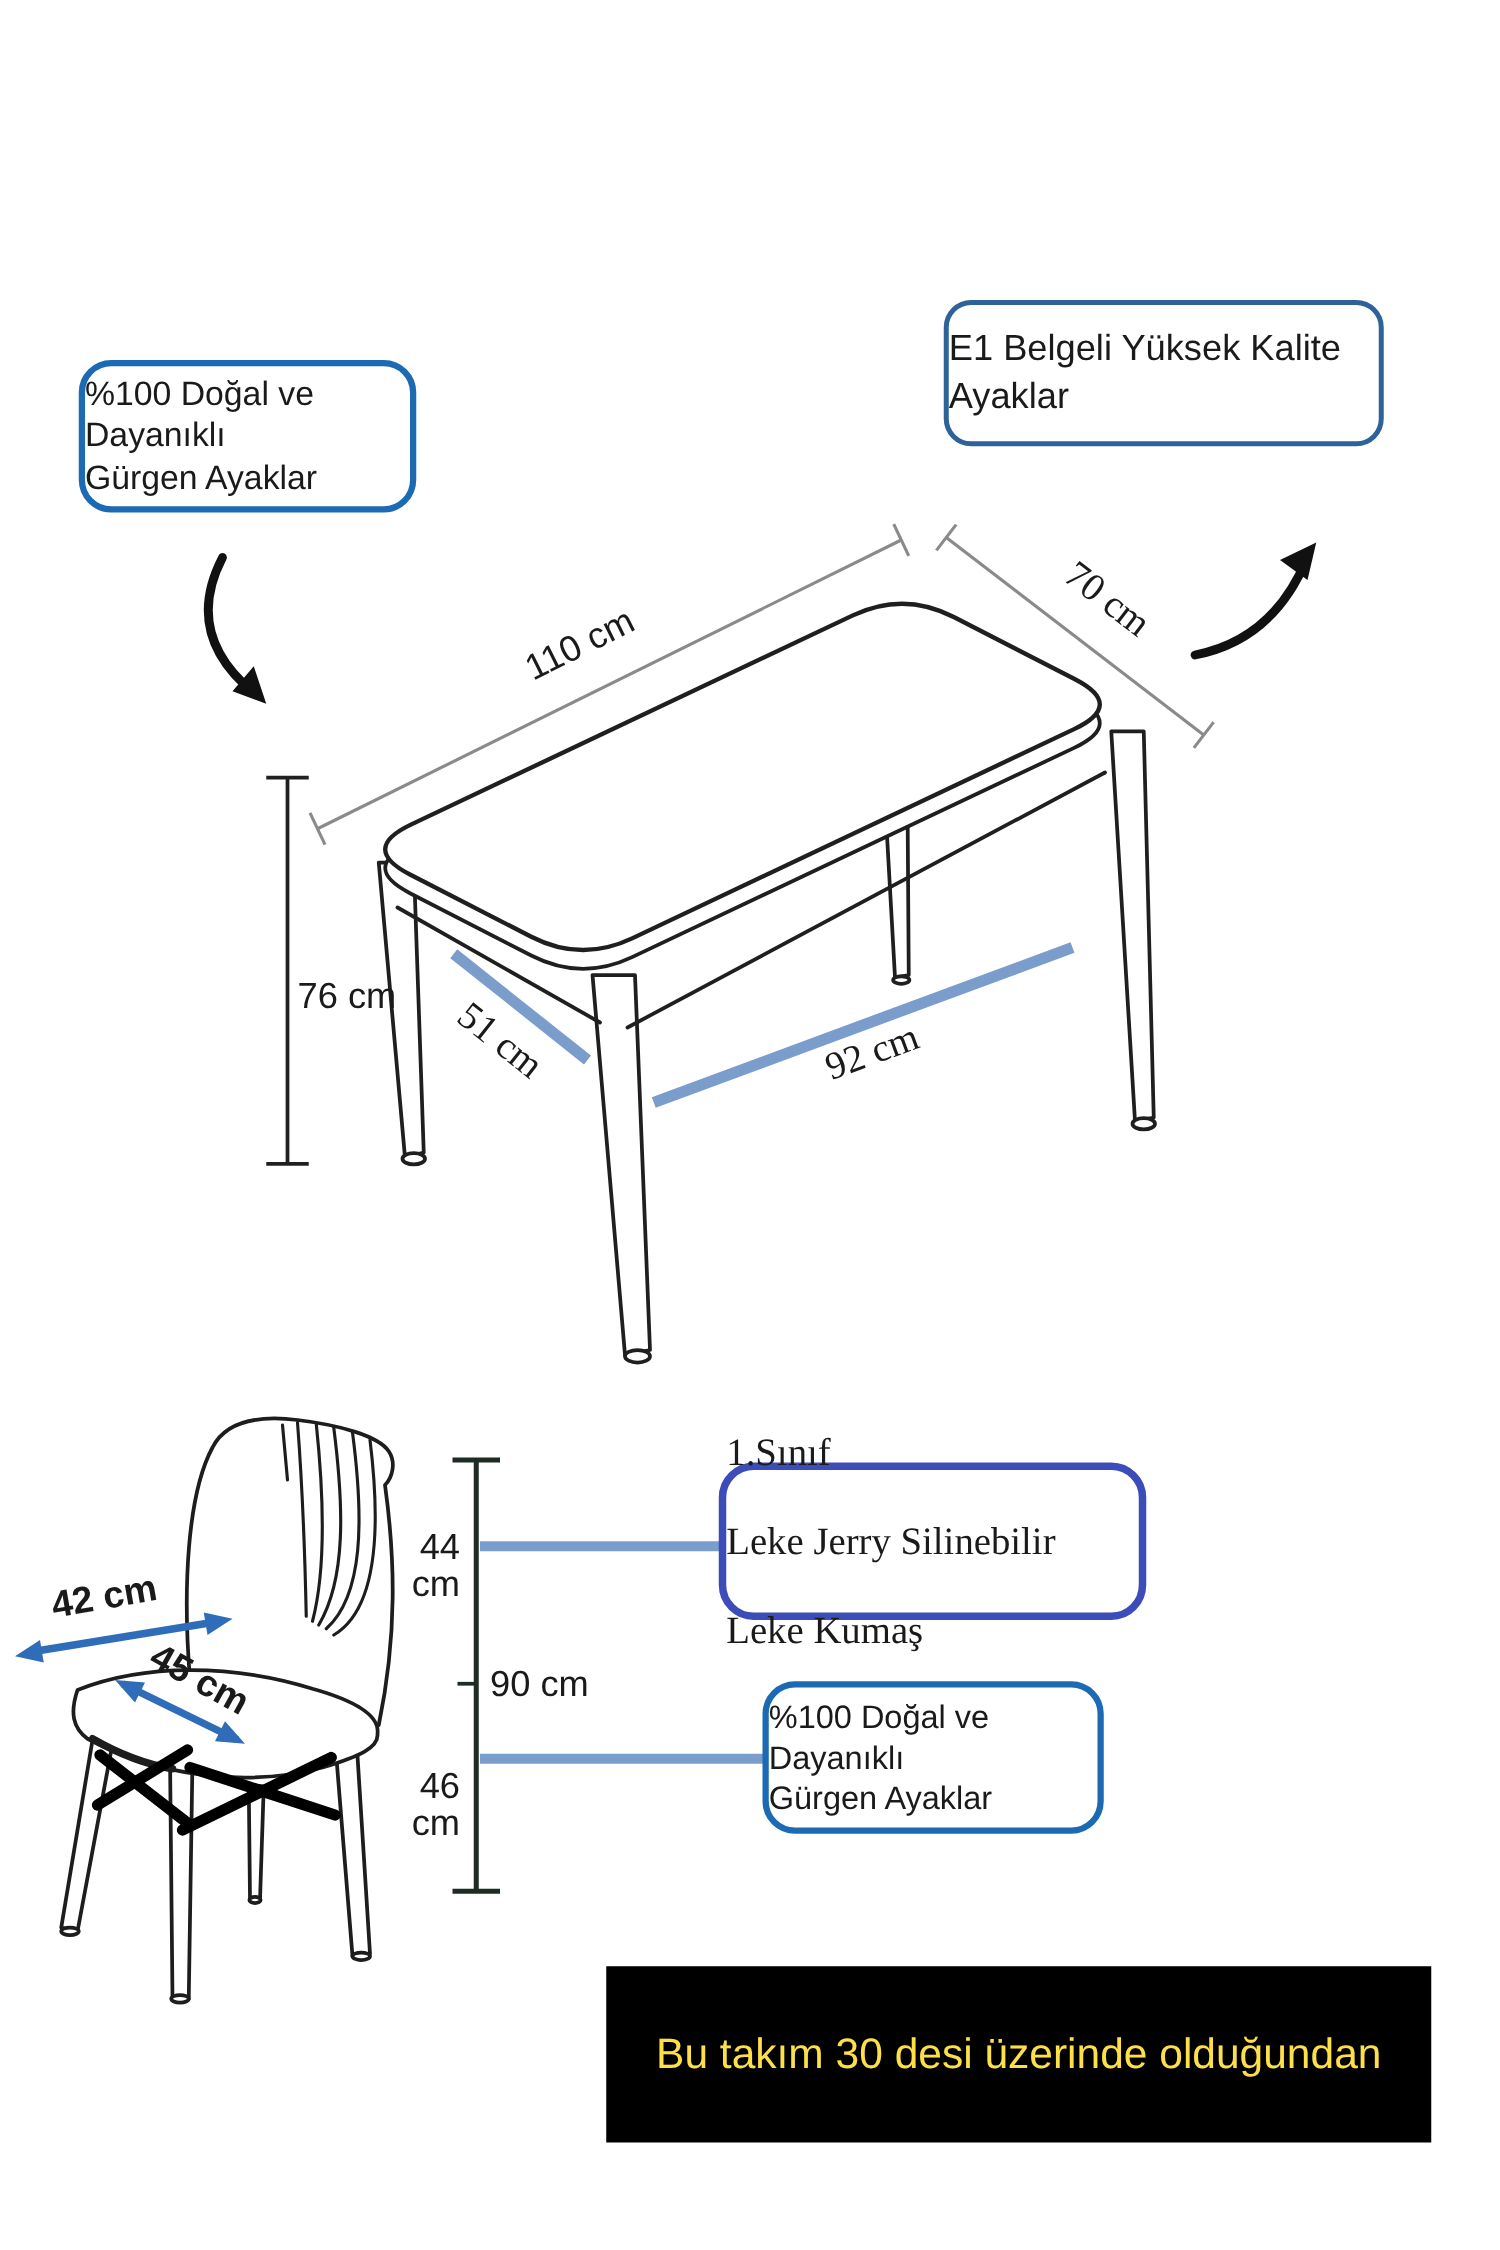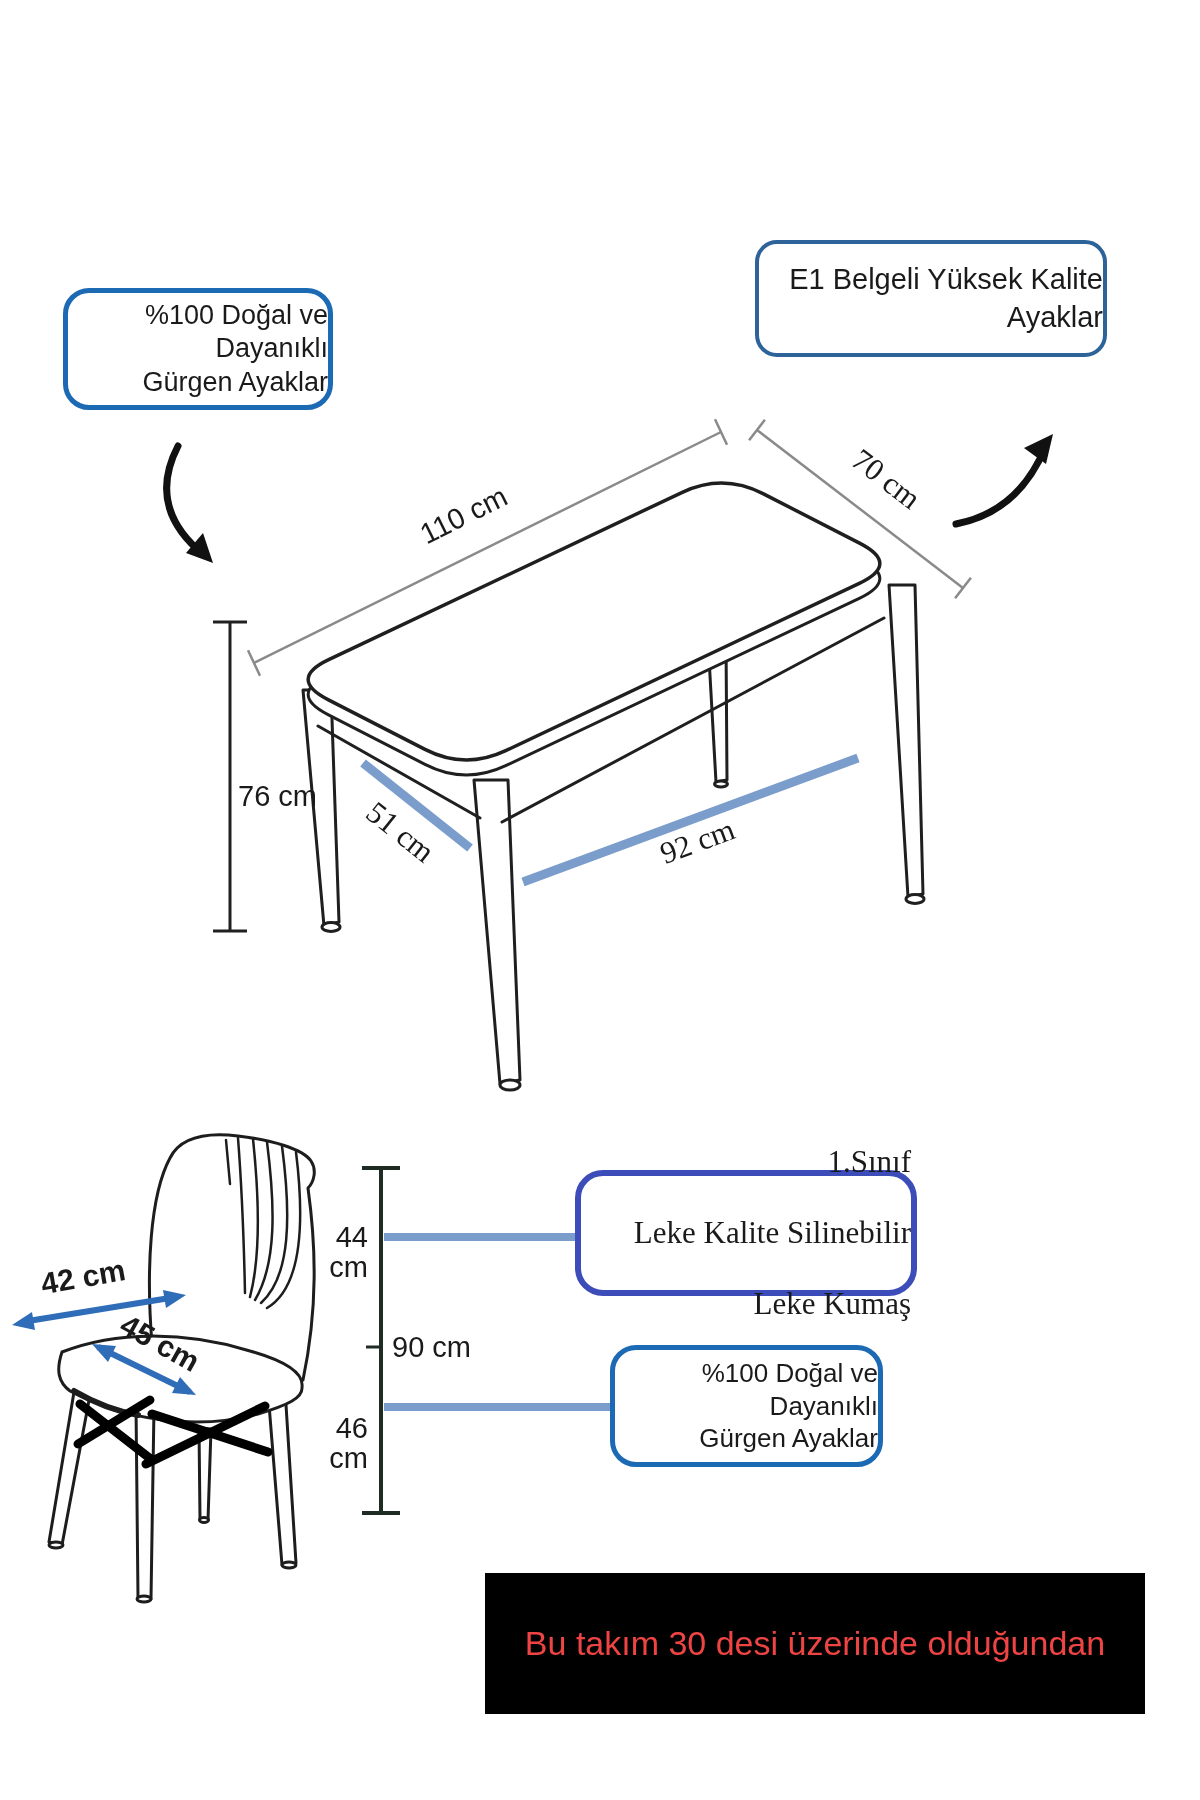--- a/index.html
+++ b/index.html
@@ -1,32 +1,32 @@
 <!DOCTYPE html>
 <html><head>
 <meta charset="utf-8">
 <style>
   html,body{margin:0;padding:0;background:#fff;}
   .canvas{position:relative;width:1200px;height:1800px;background:#ffffff;overflow:hidden;
           font-family:"Liberation Sans",sans-serif;color:#1a1a1a;}
   .layer{position:absolute;left:0;top:0;width:1200px;height:1800px;}
   .callout{position:absolute;display:flex;flex-direction:column;justify-content:center;
-           align-items:center;text-align:right;background:#ffffff;box-sizing:border-box;}
+           align-items:center;text-align:left;background:#ffffff;box-sizing:border-box;}
   .callout div{width:100%;}
   .box-table-legs{left:63px;top:288px;width:270px;height:122px;border:5px solid #1c6ab3;
                   border-radius:26px;font-size:27px;line-height:1.23;}
   .box-board{left:755px;top:240px;width:352px;height:117px;border:4px solid #2d6399;
              border-radius:22px;font-size:29px;line-height:1.3;}
   .box-fabric{left:575px;top:1170px;width:342px;height:126px;border:6px solid #3c4cb8;
               border-radius:28px;font-size:31px;line-height:1.23;
               font-family:"Liberation Serif","DejaVu Serif",serif;gap:33px;}
   .box-chair-legs{left:610px;top:1345px;width:273px;height:122px;border:5px solid #1c6ab3;
                   border-radius:26px;font-size:26px;line-height:1.25;}
   .notice{position:absolute;left:485px;top:1573px;width:660px;height:141px;background:#000000;
-          color:#ef4444;display:flex;flex-direction:column;justify-content:center;
+          color:#fde047;display:flex;flex-direction:column;justify-content:center;
           text-align:center;font-size:34px;line-height:1.3;}
   svg text{fill:#1a1a1a;}
   .sans-dim{font-family:"Liberation Sans",sans-serif;font-size:29px;}
   .sans-dim-b{font-family:"Liberation Sans",sans-serif;font-size:30px;font-weight:bold;}
   .serif-dim{font-family:"Liberation Serif","DejaVu Serif",serif;font-size:31px;}
 </style>
 </head>
 <body>
 
 <div class="canvas">
@@ -167,21 +167,21 @@
     <div>Gürgen Ayaklar</div>
   </div>
 
   <div class="callout box-board">
     <div>E1 Belgeli Yüksek Kalite</div>
     <div>Ayaklar</div>
   </div>
 
   <div class="callout box-fabric">
     <div>1.Sınıf</div>
-    <div>Leke Kalite Silinebilir</div>
+    <div>Leke Jerry Silinebilir</div>
     <div>Leke Kumaş</div>
   </div>
 
   <div class="callout box-chair-legs">
     <div>%100 Doğal ve</div>
     <div>Dayanıklı</div>
     <div>Gürgen Ayaklar</div>
   </div>
 
   <div class="notice">

